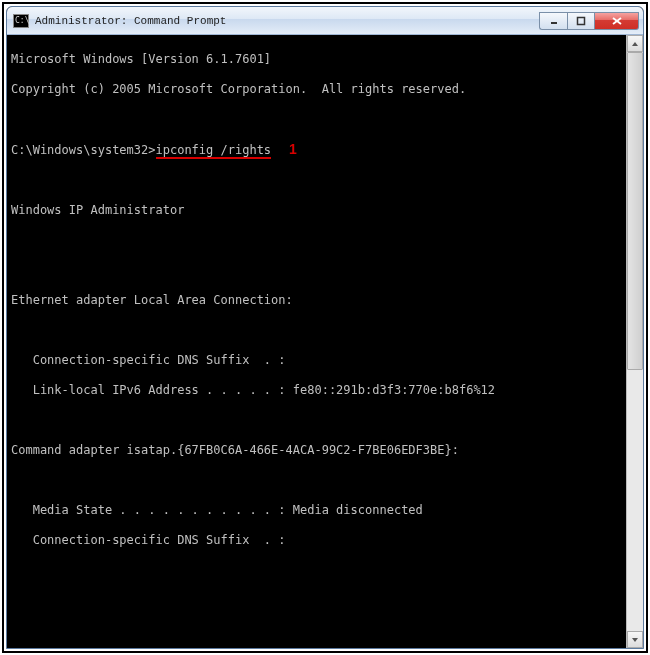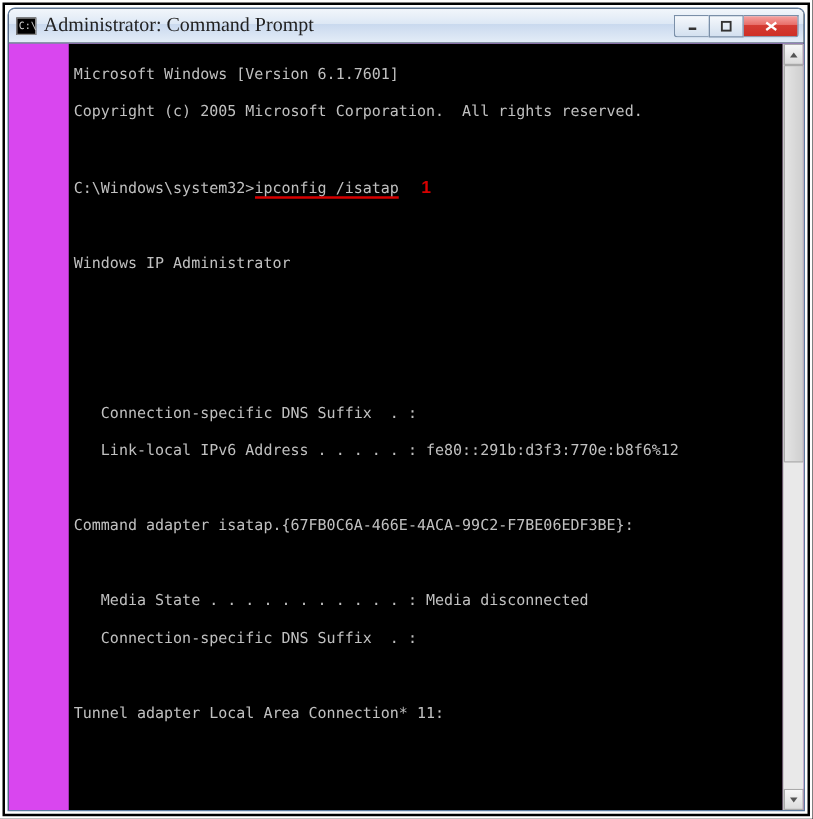--- a/index.html
+++ b/index.html
@@ -45,22 +45,22 @@
       position: relative;
       font-size: 8px;
       color: #ccc;
       line-height: 12px;
       text-align: left;
       padding-left: 1px;
       font-family: monospace;
     }
     .title-text {
       flex: 1;
-      font-size: 16px;
-      font-family: Liberation Serif, serif;
+      font-size: 11px;
+      font-family: Liberation Mono, monospace;
       color: #222;
     }
     .window-controls {
       display: flex;
       gap: 0;
     }
     .win-btn {
       width: 28px;
       height: 18px;
       border: 1px solid #7a8fa8;
@@ -79,23 +79,22 @@
       width: 44px;
       border-radius: 0 0 3px 0;
       border-left: none;
       background: linear-gradient(to bottom, #f5a2a0 0%, #e76b66 45%, #d43b33 46%, #cf2f26 100%);
       color: #fff;
     }
     .win-btn svg { display: block; }
     .terminal-wrap {
       flex: 1;
       display: flex;
-      background: #d946ef;
+      background: #0369a1;
       overflow: hidden;
-      padding-left: 48px;
     }
     .terminal {
       flex: 1;
       background: #000;
       color: #c0c0c0;
       font-family: "Lucida Console", "Consolas", monospace;
       font-size: 12px;
       line-height: 15px;
       padding: 2px 4px;
       white-space: pre;
@@ -175,35 +174,35 @@
             </svg>
       </div>
     </div>
   </div>
 
   <div class="terminal-wrap">
     <div class="terminal">
 <span class="line">Microsoft Windows [Version 6.1.7601]</span>
 <span class="line">Copyright (c) 2005 Microsoft Corporation.  All rights reserved.</span>
 <span class="line"> </span>
-<span class="line"><span>C:\Windows\system32&gt;</span><span class="cmd-underline">ipconfig /isatap</span><span class="annot">1</span></span>
+<span class="line"><span>C:\Windows\system32&gt;</span><span class="cmd-underline">ipconfig /rights</span><span class="annot">1</span></span>
 <span class="line"> </span>
 <span class="line">Windows IP Administrator</span>
 <span class="line"> </span>
 <span class="line"> </span>
+<span class="line">Ethernet adapter Local Area Connection:</span>
 <span class="line"> </span>
 <span class="line">   Connection-specific DNS Suffix  . :</span>
 <span class="line">   Link-local IPv6 Address . . . . . : fe80::291b:d3f3:770e:b8f6%12</span>
 <span class="line"> </span>
 <span class="line">Command adapter isatap.{67FB0C6A-466E-4ACA-99C2-F7BE06EDF3BE}:</span>
 <span class="line"> </span>
 <span class="line">   Media State . . . . . . . . . . . : Media disconnected</span>
 <span class="line">   Connection-specific DNS Suffix  . :</span>
 <span class="line"> </span>
-<span class="line">Tunnel adapter Local Area Connection* 11:</span>
 
 
 
 
 
 
 
 
 
 

